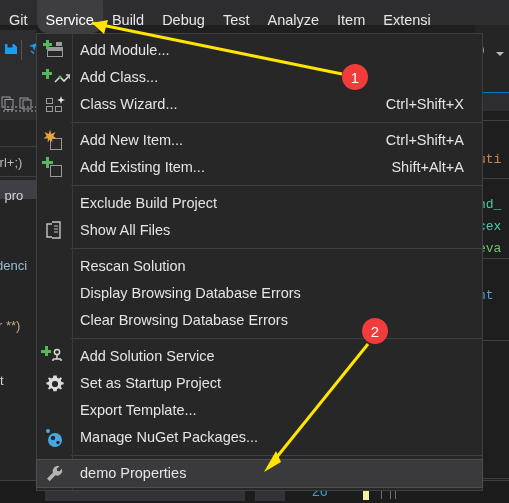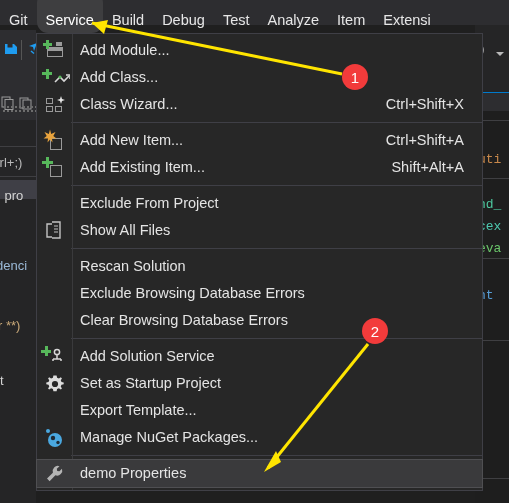--- a/index.html
+++ b/index.html
@@ -304,20 +304,29 @@
   <div class="bg-code" style="left:478px;top:219px;color:#4ec9b0;">cex</div>
   <div class="bg-code" style="left:478px;top:241px;color:#6ac46a;">eva</div>
   <div class="bg-code" style="left:478px;top:288px;color:#569cd6;">nt</div>
 
   <div class="bg-hline" style="left:478px;top:120px;width:31px;"></div>
   <div class="bg-hline" style="left:478px;top:178px;width:31px;"></div>
   <div class="bg-hline" style="left:478px;top:258px;width:31px;"></div>
   <div class="bg-hline" style="left:478px;top:340px;width:31px;"></div>
   <div class="bg-hline" style="left:478px;top:478px;width:31px;"></div>
 
+  <div class="statusbar">
+    <div class="sb-seg" style="left:45px;width:200px;"></div>
+    <div class="sb-seg" style="left:255px;width:30px;"></div>
+    <div class="sb-num" style="left:312px;">26</div>
+    <div class="sb-marker" style="left:363px;"></div>
+    <div class="sb-tick" style="left:381px;"></div>
+    <div class="sb-tick" style="left:390px;"></div>
+    <div class="sb-tick" style="left:395px;"></div>
+  </div>
 
   <div class="menubar">
     <div class="menubar-item">Git</div>
     <div class="menubar-item active">Service</div>
     <div class="menubar-item">Build</div>
     <div class="menubar-item">Debug</div>
     <div class="menubar-item">Test</div>
     <div class="menubar-item">Analyze</div>
     <div class="menubar-item">Item</div>
     <div class="menubar-item">Extensi</div>
@@ -385,21 +394,21 @@
         <div class="plus-v" style="left:9px;top:2.5px;width:3px;height:11px;"></div>
       </div>
       <div class="mi-label">Add Existing Item...</div>
       <div class="mi-shortcut">Shift+Alt+A</div>
     </div>
 
     <div class="menu-sep"></div>
 
     <div class="menu-item">
       <div class="mi-icon"></div>
-      <div class="mi-label">Exclude From Project</div>
+      <div class="mi-label">Exclude Build Project</div>
       <div class="mi-shortcut"></div>
     </div>
 
     <div class="menu-item">
       <div class="mi-icon">
         <svg width="22" height="22" style="position:absolute;left:7px;top:3px;" viewBox="0 0 22 22">
           <path d="M3 4 h7 v13 h-7 z" fill="none" stroke="#c4c4c4" stroke-width="1.4"></path>
           <path d="M8 2 h8 v16 h-8" fill="#272727" stroke="#c4c4c4" stroke-width="1.4"></path>
           <path d="M10 6 h4 M10 9 h4 M10 12 h4" stroke="#c4c4c4" stroke-width="1.2"></path>
         </svg>
@@ -411,21 +420,21 @@
     <div class="menu-sep"></div>
 
     <div class="menu-item">
       <div class="mi-icon"></div>
       <div class="mi-label">Rescan Solution</div>
       <div class="mi-shortcut"></div>
     </div>
 
     <div class="menu-item">
       <div class="mi-icon"></div>
-      <div class="mi-label">Exclude Browsing Database Errors</div>
+      <div class="mi-label">Display Browsing Database Errors</div>
       <div class="mi-shortcut"></div>
     </div>
 
     <div class="menu-item">
       <div class="mi-icon"></div>
       <div class="mi-label">Clear Browsing Database Errors</div>
       <div class="mi-shortcut"></div>
     </div>
 
     <div class="menu-sep"></div>

